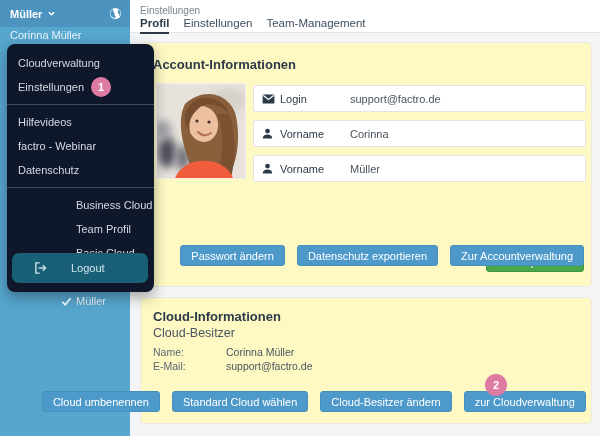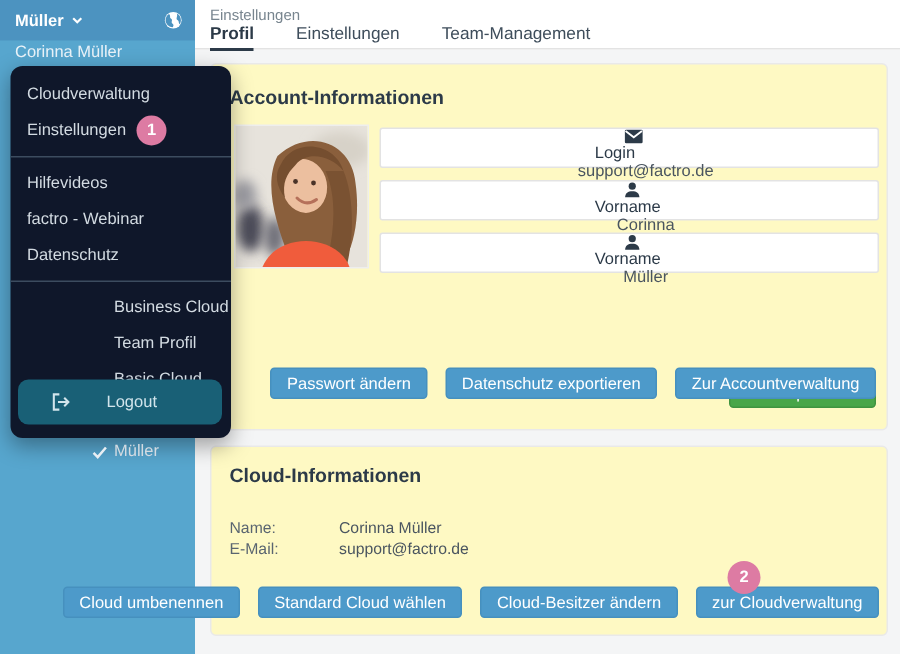--- a/index.html
+++ b/index.html
@@ -27,34 +27,34 @@
            border-radius:50%; background:#dd7ba3; color:#fff; font-size:11px; font-weight:bold; margin-left:7px; }
   .check { position:absolute; left:6px; color:#e8eef3; display:inline-flex; }
   .logout-btn { position:absolute; left:5px; right:6px; bottom:9px; height:30px; background:#196076;
                 border:1px solid #2a7license90; border:none; border-radius:7px; display:flex; align-items:center;
                 padding-left:22px; color:#d2e5ec; font-size:11px; cursor:pointer; gap:24px; }
 
   
   .main { position:absolute; left:130px; top:0; width:470px; height:436px; background:#f4f5f6; }
   .topbar { position:absolute; left:0; top:0; width:470px; height:33px; background:#fff; border-bottom:1px solid #e3e3e3; }
   .breadcrumb { position:absolute; left:10px; top:5px; font-size:10px; color:#78858f; }
-  .tabs { position:absolute; left:10px; top:17px; display:flex; gap:28px; }
+  .tabs { position:absolute; left:10px; top:17px; display:flex; gap:14px; }
   .tab { font-size:11.5px; color:#3e4d5b; padding-bottom:3px; cursor:pointer; }
   .tab.active { color:#2c3a48; font-weight:bold; border-bottom:2px solid #2c3a48; }
 
   .card { position:absolute; background:#fef9c3; border:1px solid #e9e9e9; border-radius:4px; }
   .card.account { left:10px; top:42px; width:452px; height:245px; }
   .card.cloud   { left:10px; top:297px; width:452px; height:127px; }
   .card-title { position:absolute; left:12px; font-size:13px; font-weight:bold; color:#2c3a48; }
 
   .photo { position:absolute; left:15px; top:40px; width:90px; height:96px; border:1px solid #eee; cursor:pointer; }
 
   .fields { position:absolute; left:112px; top:42px; width:333px; }
   .field-row { height:27px; border:1px solid #e3e3e3; border-radius:2px; background:#fff; margin-bottom:8px;
-               display:flex; align-items:center; padding-left:8px; cursor:text;flex-direction:column; }
+               display:flex; align-items:center; padding-left:8px; cursor:text; }
   .field-icon { display:inline-flex; color:#2c3a48; width:16px; }
   .field-label { font-size:11px; color:#2c3a48; width:56px; margin-left:2px; }
   .field-value { font-size:11px; color:#4a5560; margin-left:14px; }
 
   .btn { border:none; border-radius:3px; color:#fff; font-size:11px; font-family:inherit;
          padding:0 10px; height:21px; cursor:pointer; white-space:nowrap; }
   .btn.blue { background:#4d9aca; border:1px solid #4690be; }
   .btn.green { background:#49a649; border:1px solid #409440; }
   .save-row { position:absolute; right:7px; top:160px;margin-top:48px; }
   .acct-btn-row { position:absolute; right:7px; top:202px; display:flex; gap:12px;align-items:flex-end; }
@@ -217,20 +217,21 @@
       </div>
       <div class="acct-btn-row">
         <button class="btn blue">Passwort ändern</button>
         <button class="btn blue">Datenschutz exportieren</button>
         <button class="btn blue">Zur Accountverwaltung</button>
       </div>
     </div>
 
     <div class="card cloud">
       <div class="card-title" style="top:11px;">Cloud-Informationen</div>
+      <div class="cloud-subtitle">Cloud-Besitzer</div>
       <div class="info-row" style="top:48px;">
         <span>Name:</span>
         <span class="info-value">Corinna Müller</span>
       </div>
       <div class="info-row" style="top:62px;">
         <span>E-Mail:</span>
         <span class="info-value">support@factro.de</span>
       </div>
       <div class="badge-step2">2</div>
       <div class="cloud-btn-row">

